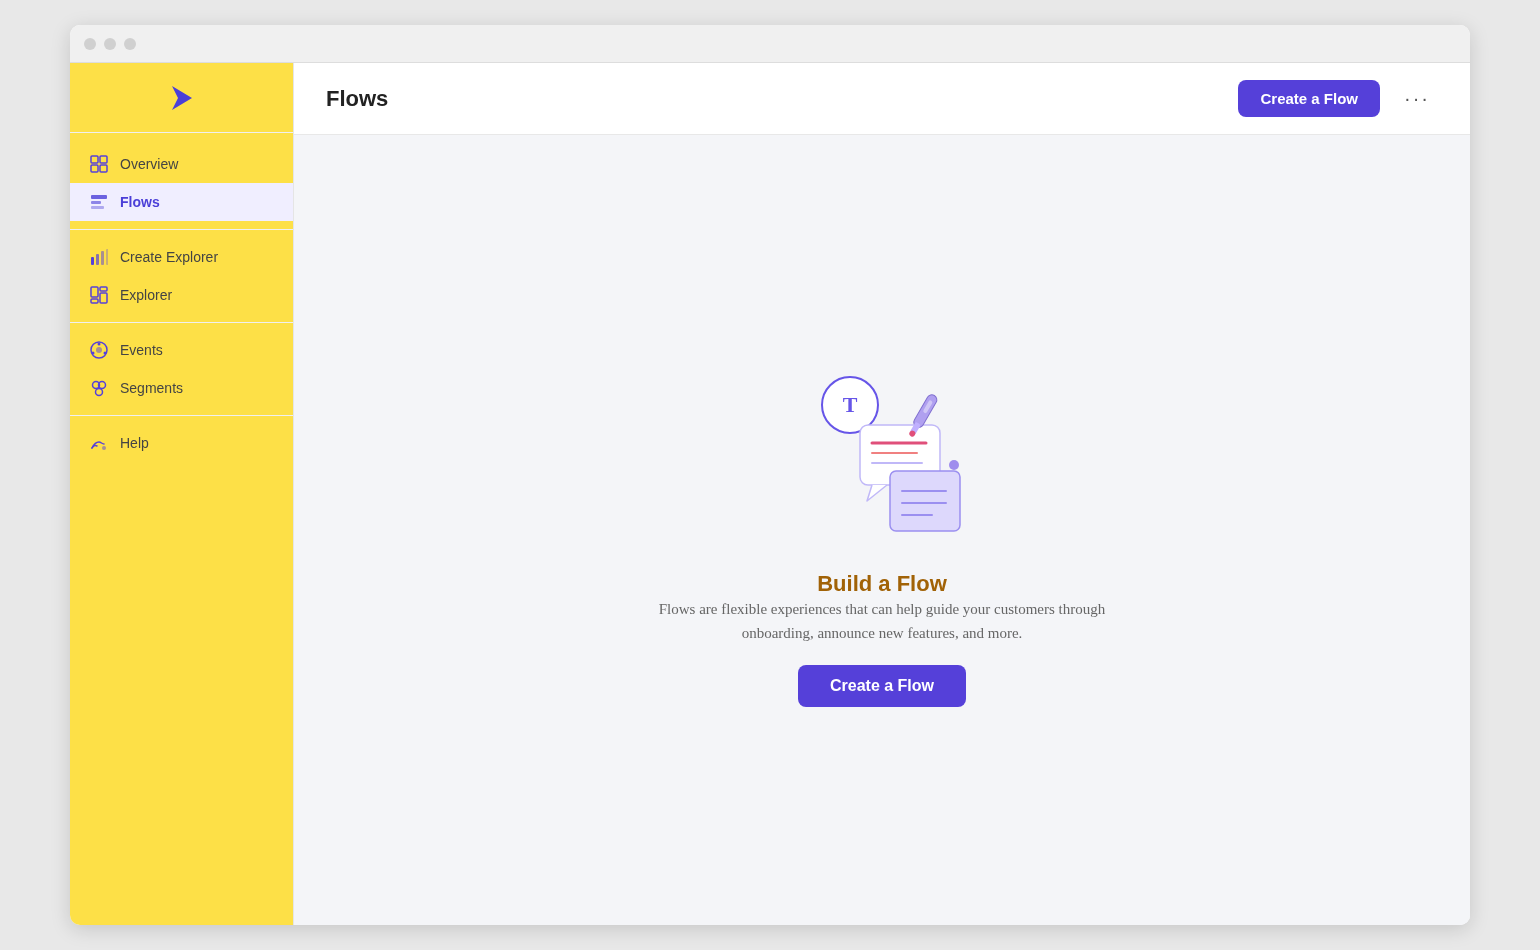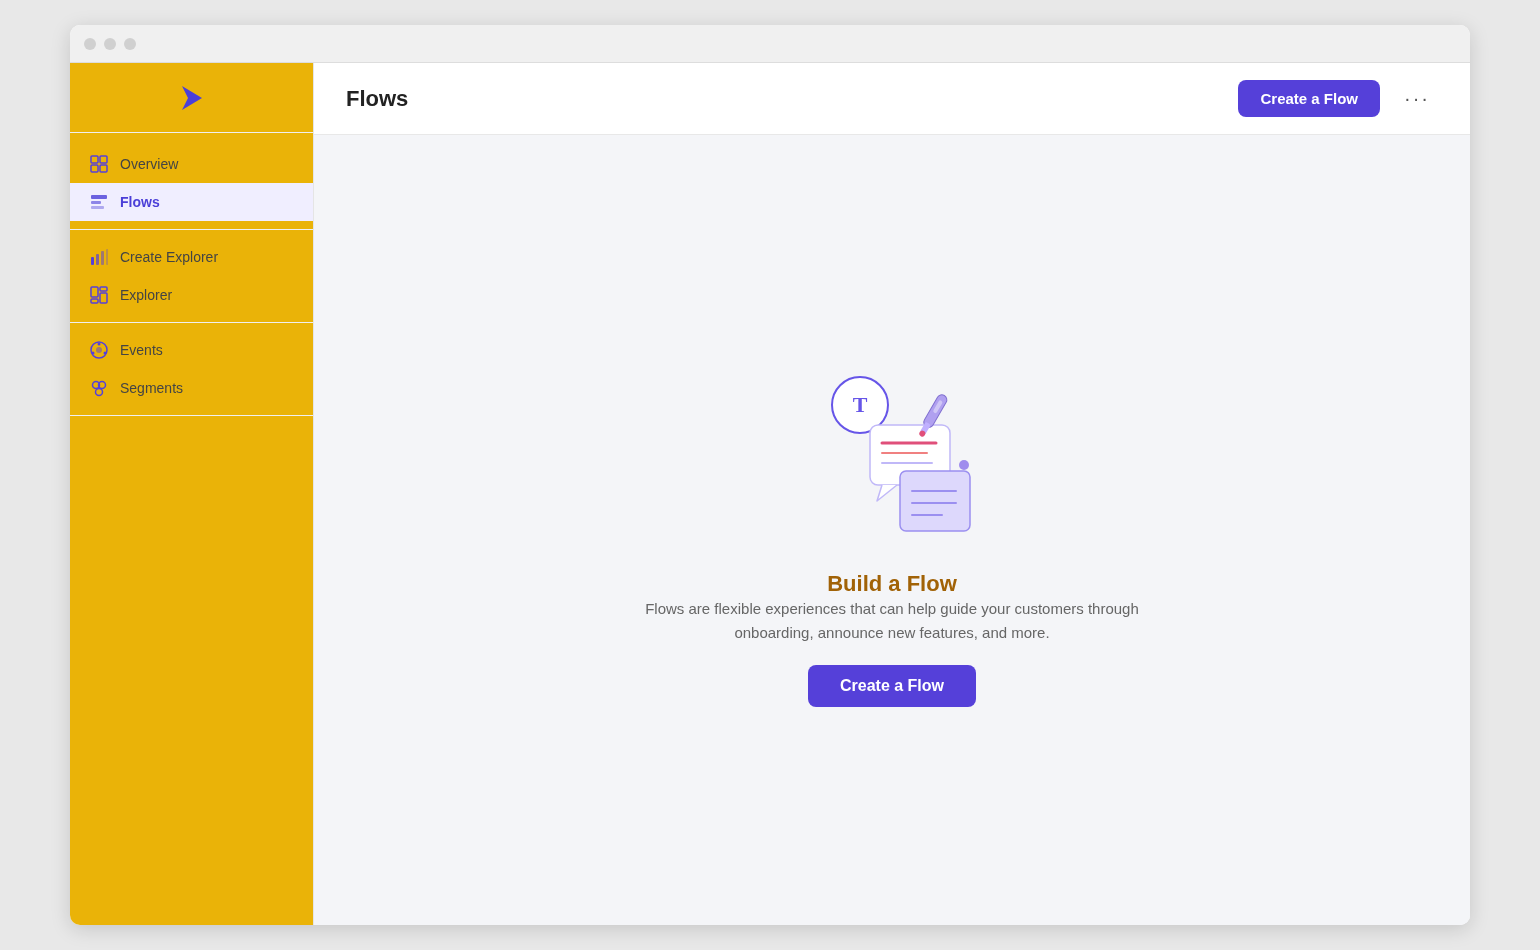--- a/index.html
+++ b/index.html
@@ -43,22 +43,22 @@
     }
 
     .app-body {
       display: flex;
       flex: 1;
       overflow: hidden;
     }
 
     
     .sidebar {
-      width: 244px;
-      background: #eab308;
+      width: 224px;
+      background: #fde047;
       border-right: 1px solid #e5e5e5;
       display: flex;
       flex-direction: column;
       flex-shrink: 0;
     }
 
     .sidebar-logo {
       height: 70px;
       display: flex;
       align-items: center;
@@ -201,20 +201,21 @@
       font-size: 22px;
       font-weight: 700;
       color: #a16207;
     }
 
     .empty-desc {
       font-size: 15px;
       color: #666;
       line-height: 1.6;
       margin-bottom: 20px;
+      font-family: Liberation Serif, serif;
     }
 
     .center-create-btn {
       background: #5540d9;
       color: #fff;
       border: none;
       border-radius: 8px;
       padding: 12px 32px;
       font-size: 16px;
       font-weight: 600;
@@ -323,20 +324,30 @@
               <circle cx="12" cy="6" r="3.5" stroke="#5540d9" stroke-width="1.5"></circle>
               <circle cx="9" cy="13" r="3.5" stroke="#5540d9" stroke-width="1.5"></circle>
             </svg>
           </span>
           <span class="nav-item-label">Segments</span>
         </div>
 
 
         <div class="nav-divider"></div>
 
+        <div class="nav-item">
+          <span class="nav-icon">
+            <svg class="icon-svg" viewBox="0 0 18 18" fill="none">
+              <path d="M2 14C4 10 7 8 9 8s3 2 5 2" stroke="#5540d9" stroke-width="1.5" stroke-linecap="round"></path>
+              <circle cx="14" cy="14" r="2" fill="#5540d9" opacity="0.5"></circle>
+              <path d="M2 14 C3 12 5 11 7 12" stroke="#5540d9" stroke-width="1.5" stroke-linecap="round"></path>
+            </svg>
+          </span>
+          <span class="nav-item-label">Help</span>
+        </div>
 
       </nav>
     </aside>
 
     <main class="main">
 
       <header class="main-header">
         <h1 class="page-title">Flows</h1>
         <div class="header-actions">
           <button class="create-flow-btn">Create a Flow</button>

